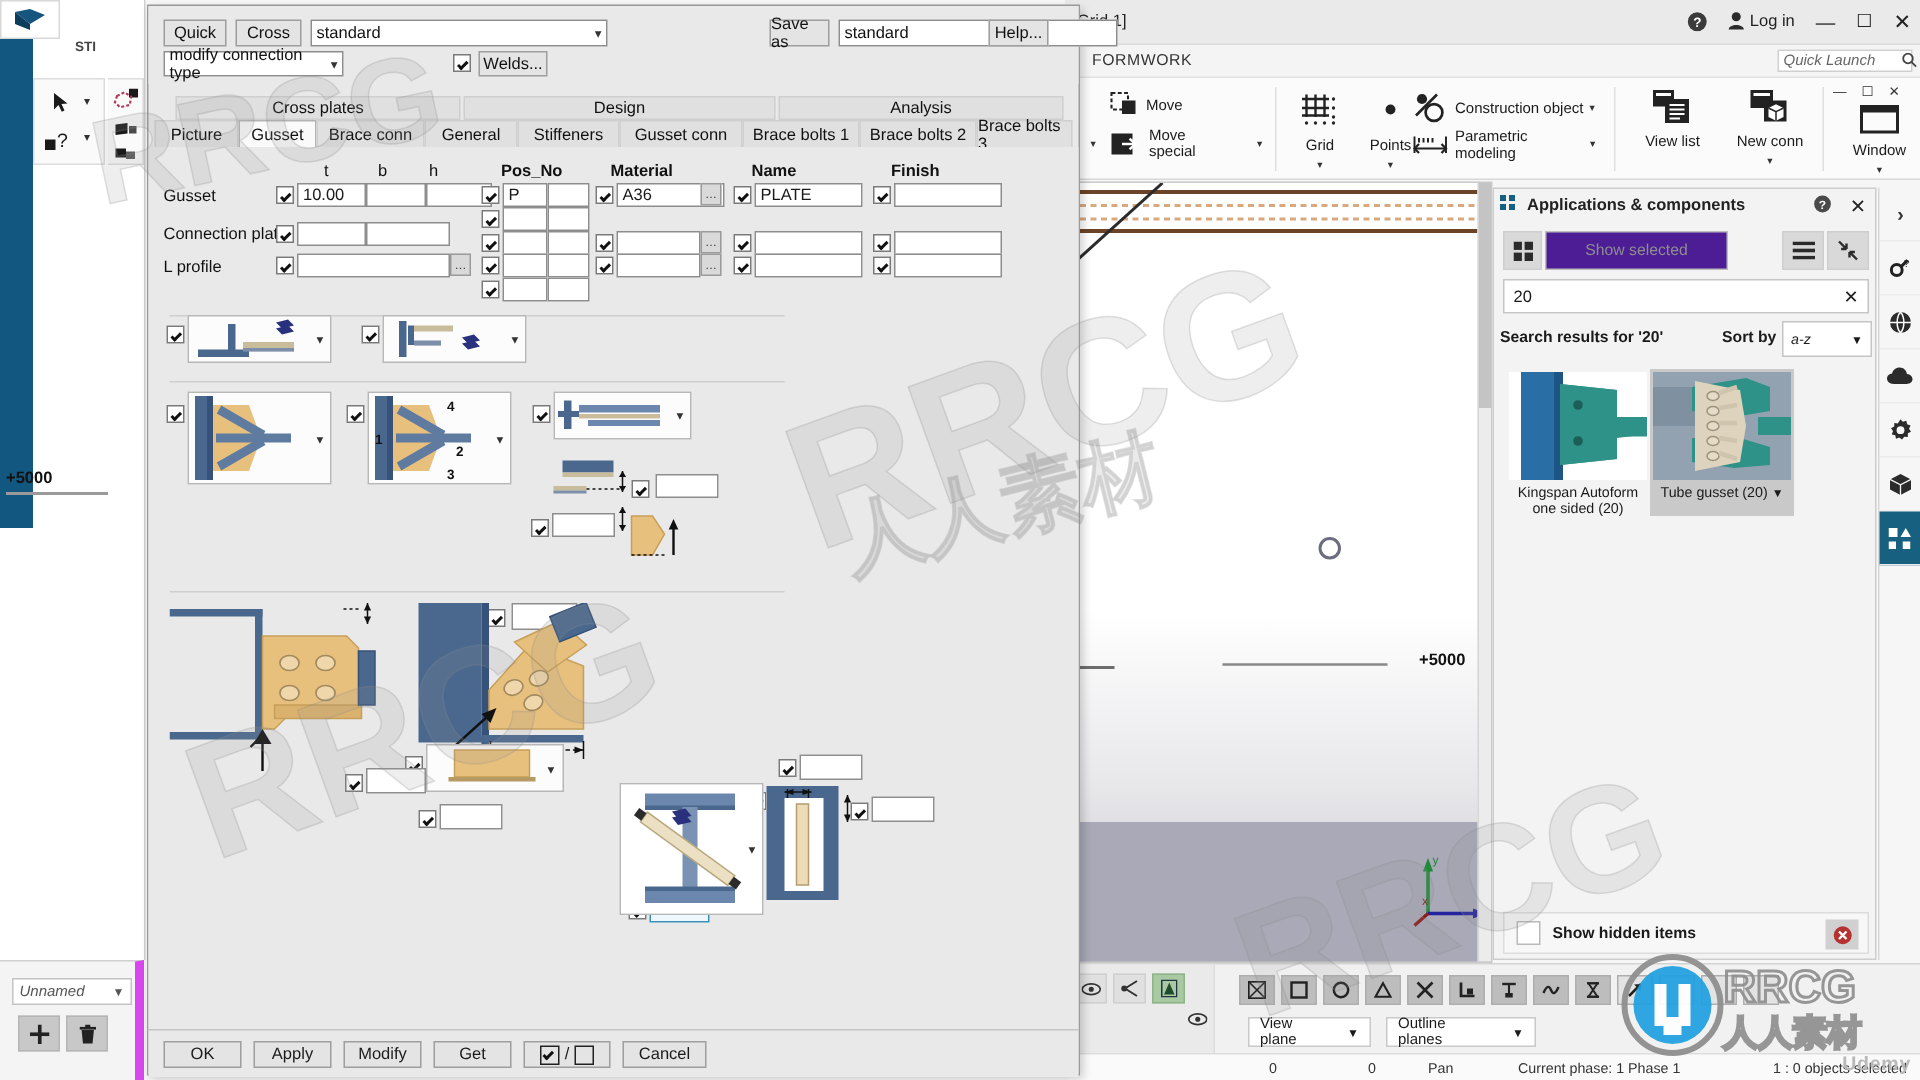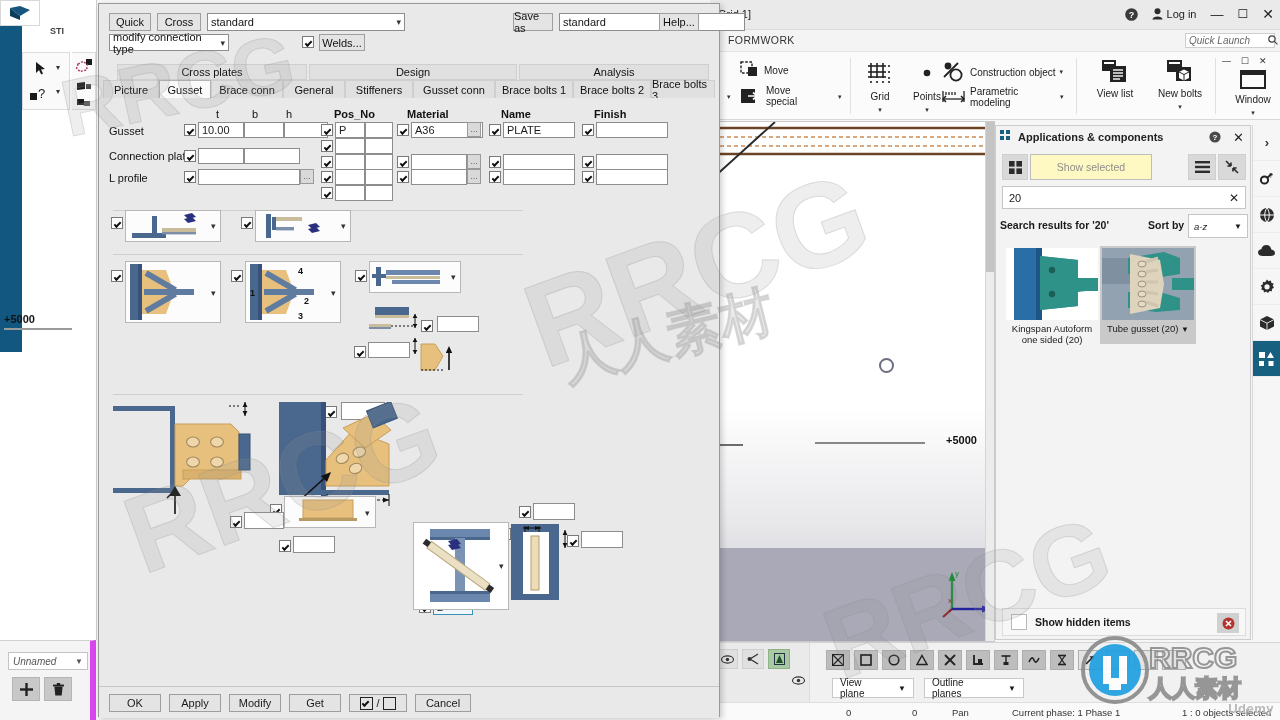--- a/index.html
+++ b/index.html
@@ -65,21 +65,21 @@
   .tool-sq{width:24px;height:20px;background:#bdbdbd;border:1px solid #aeaeae;box-sizing:border-box;display:flex;align-items:center;justify-content:center;}
   .pill{height:20px;background:#fff;border:1px solid #c9c9c9;box-sizing:border-box;display:flex;align-items:center;gap:20px;padding:0 7px;font-size:10px;}
 
   
   #ac-panel{position:absolute;left:995px;top:125px;width:256px;height:515px;background:#f3f3f3;border:1px solid #cdcdcd;box-sizing:border-box;}
   #ac-head{position:relative;height:22px;display:flex;align-items:center;padding:0 4px;}
   #ac-title{font-size:11px;font-weight:bold;color:#222;margin-left:6px;}
   #ac-head-right{position:absolute;right:6px;top:4px;display:flex;gap:12px;align-items:center;}
   #ac-toolbar{position:absolute;left:6px;top:28px;width:244px;height:26px;}
   .ac-tb-btn{position:absolute;height:26px;background:#d9d9d9;border:1px solid #cfcfcf;box-sizing:border-box;display:flex;align-items:center;justify-content:center;}
-  #ac-showsel{position:absolute;left:28px;top:0;width:122px;height:26px;background:#fef9c3;border:1px solid #bdbdbd;box-sizing:border-box;color:#8d8d8d;font-size:10.5px;display:flex;align-items:center;justify-content:center;}
+  #ac-showsel{position:absolute;left:28px;top:0;width:122px;height:26px;background:#4c1d95;border:1px solid #bdbdbd;box-sizing:border-box;color:#8d8d8d;font-size:10.5px;display:flex;align-items:center;justify-content:center;}
   #ac-search{position:absolute;left:6px;top:60px;width:244px;height:23px;background:#fff;border:1px solid #c5c5c5;box-sizing:border-box;display:flex;align-items:center;justify-content:space-between;padding:0 6px;font-size:11px;}
   #ac-resultrow{position:absolute;left:0;top:88px;width:256px;height:30px;}
   #ac-results-lbl{position:absolute;left:4px;top:5px;font-size:10.5px;font-weight:bold;color:#1a1a1a;}
   #ac-sortby{position:absolute;left:152px;top:5px;font-size:10.5px;font-weight:bold;color:#1a1a1a;}
   #ac-sortsel{position:absolute;left:192px;top:0;width:60px;height:24px;background:#fff;border:1px solid #c5c5c5;box-sizing:border-box;display:flex;align-items:center;justify-content:space-between;padding:0 5px;font-size:9.5px;}
   #ac-grid{position:absolute;left:6px;top:122px;width:244px;height:100px;}
   .ac-card{position:absolute;top:0;width:92px;}
   .ac-thumb{width:92px;height:72px;overflow:hidden;position:relative;background:#fff;}
   .ac-cap{font-size:9.5px;color:#1a1a1a;text-align:center;line-height:11px;margin-top:3px;}
   #ac-card2-wrap{position:absolute;left:98px;top:-2px;width:96px;height:98px;background:#c9c9c9;}
@@ -339,21 +339,21 @@
       <span class="rb-lbl">View list</span>
     </div>
     <div class="rb-big" style="left:443px;top:6px;">
       <svg width="28" height="26" viewBox="0 0 28 26">
           <rect x="1" y="2" width="15" height="12" fill="#222"></rect>
           <rect x="3" y="4" width="11" height="2" fill="#fff"></rect>
           <rect x="10" y="9" width="15" height="14" fill="#222"></rect>
           <path d="M13 14 L18 11.5 L23 14 L23 20 L18 22.5 L13 20 Z" fill="#fff"></path>
           <path d="M13 14 L18 16.5 L23 14 M18 16.5 L18 22.5" stroke="#222" stroke-width="1" fill="none"></path>
         </svg>
-      <span class="rb-lbl">New bolts</span>
+      <span class="rb-lbl">New conn</span>
       <span class="caret">▾</span>
     </div>
     <div class="rb-sep" style="left:505px;"></div>
 
     <div class="rb-item" style="left:512px;top:4px;display:flex;gap:10px;align-items:center;font-size:9px;color:#333;">
       <span>—</span>
       <span>☐</span>
       <span>✕</span>
     </div>
     <div class="rb-big" style="left:516px;top:18px;">

